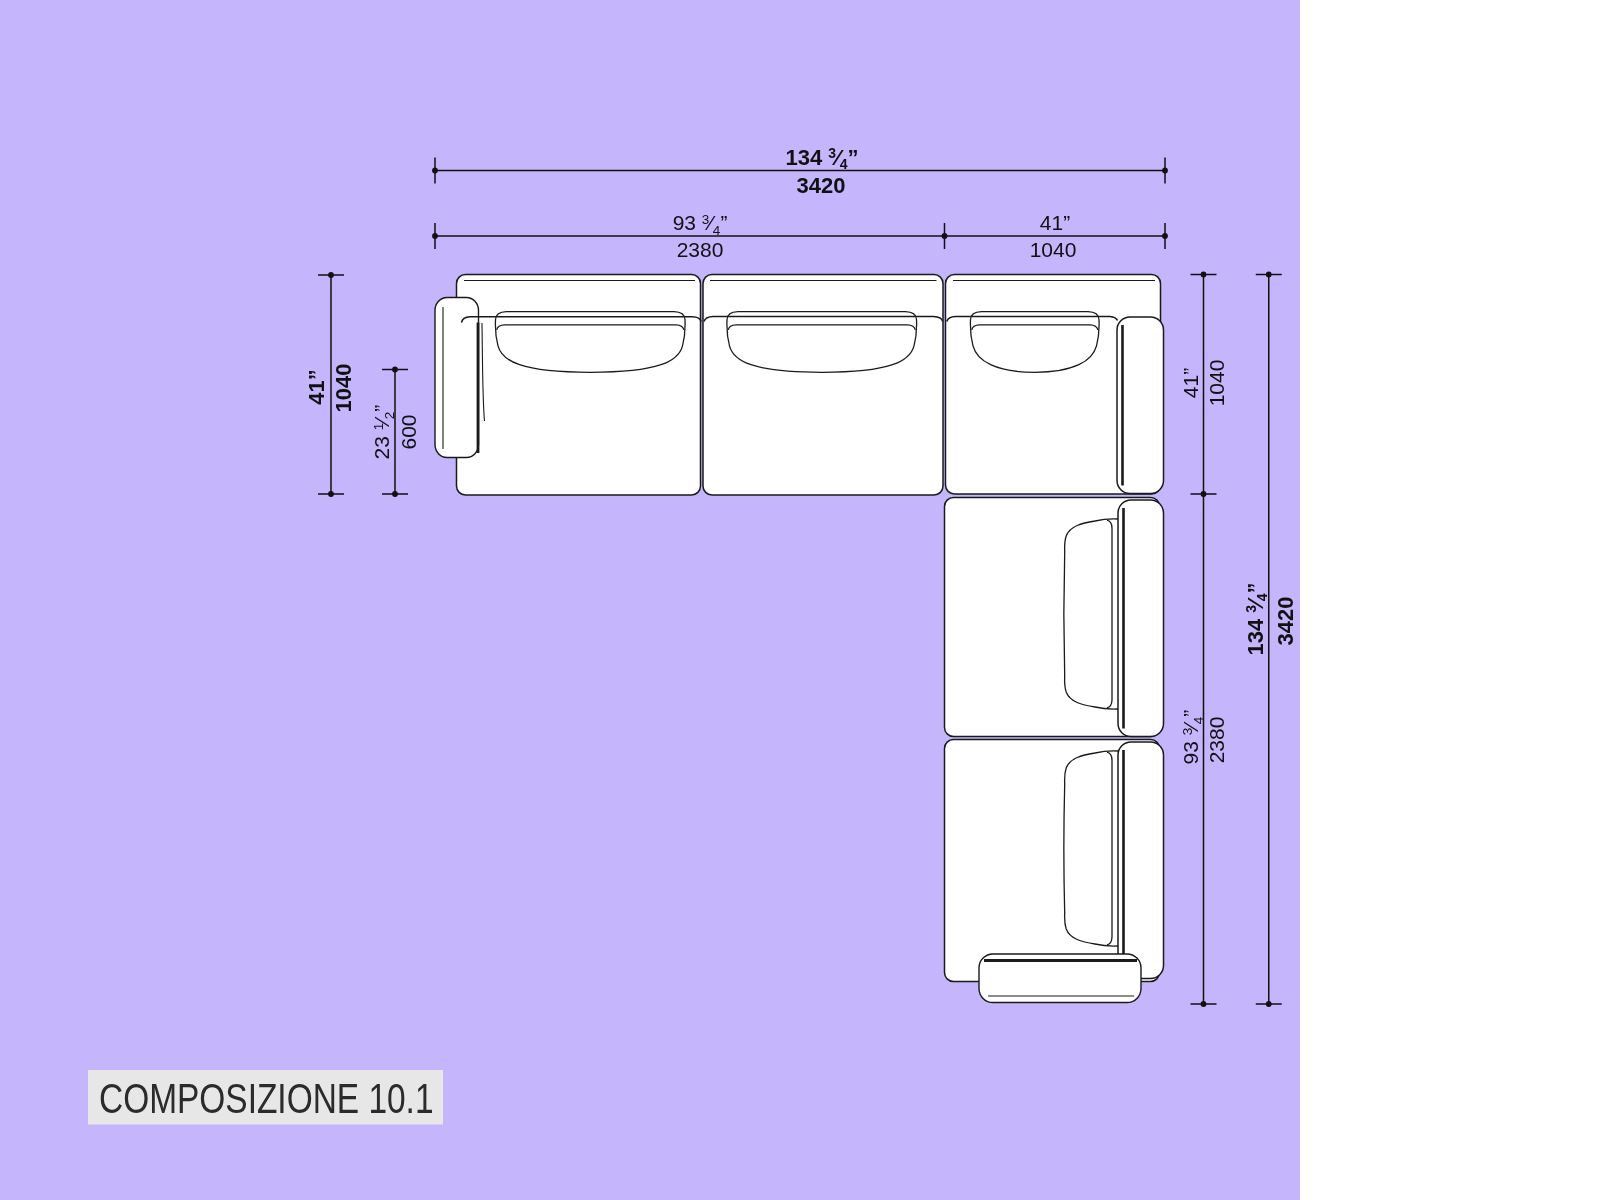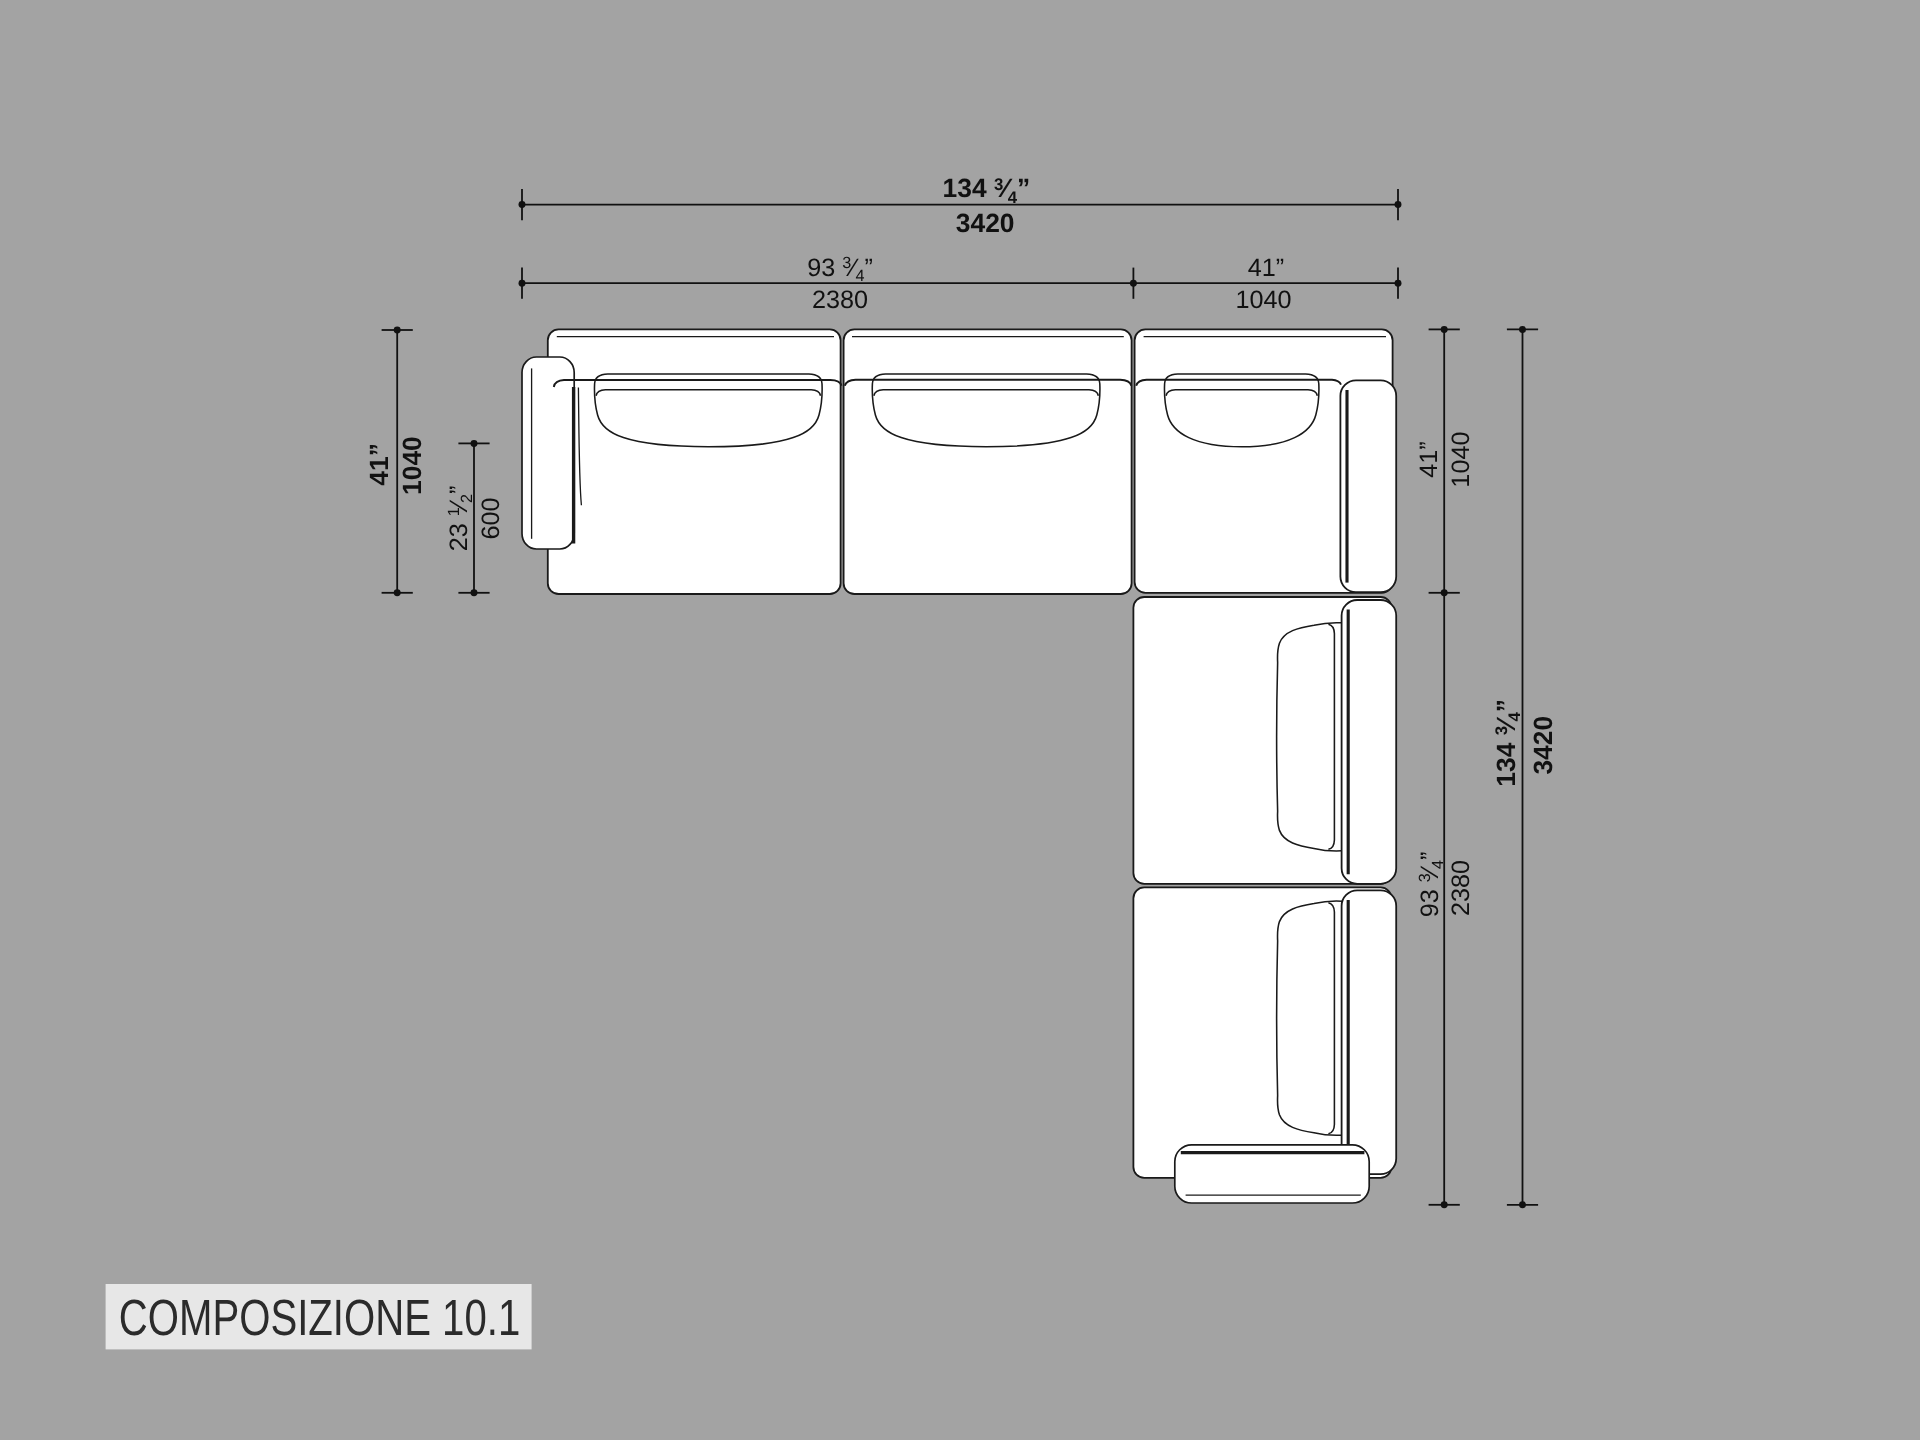--- a/index.html
+++ b/index.html
@@ -1,17 +1,17 @@
 <!DOCTYPE html>
 <html><head>
 <meta charset="utf-8">
 <title>Composizione 10.1</title>
 <style>
   html,body { margin:0; padding:0; background:#fff; overflow:hidden; }
-  #page { width:1600px; height:1200px; position:relative; background:#a3a3a3;
+  #page { width:1300px; height:1200px; position:relative; background:#c4b5fd;
           font-family:"Liberation Sans", sans-serif; }
 </style>
 </head>
 <body>
 
 <div id="page">
 
 <svg width="1600" height="1200" viewBox="0 0 1600 1200">
 
 <rect x="456.5" y="274.5" width="244" height="220.5" rx="9" ry="9" fill="#fff" stroke="#1a1a1a" stroke-width="1.5"></rect>

